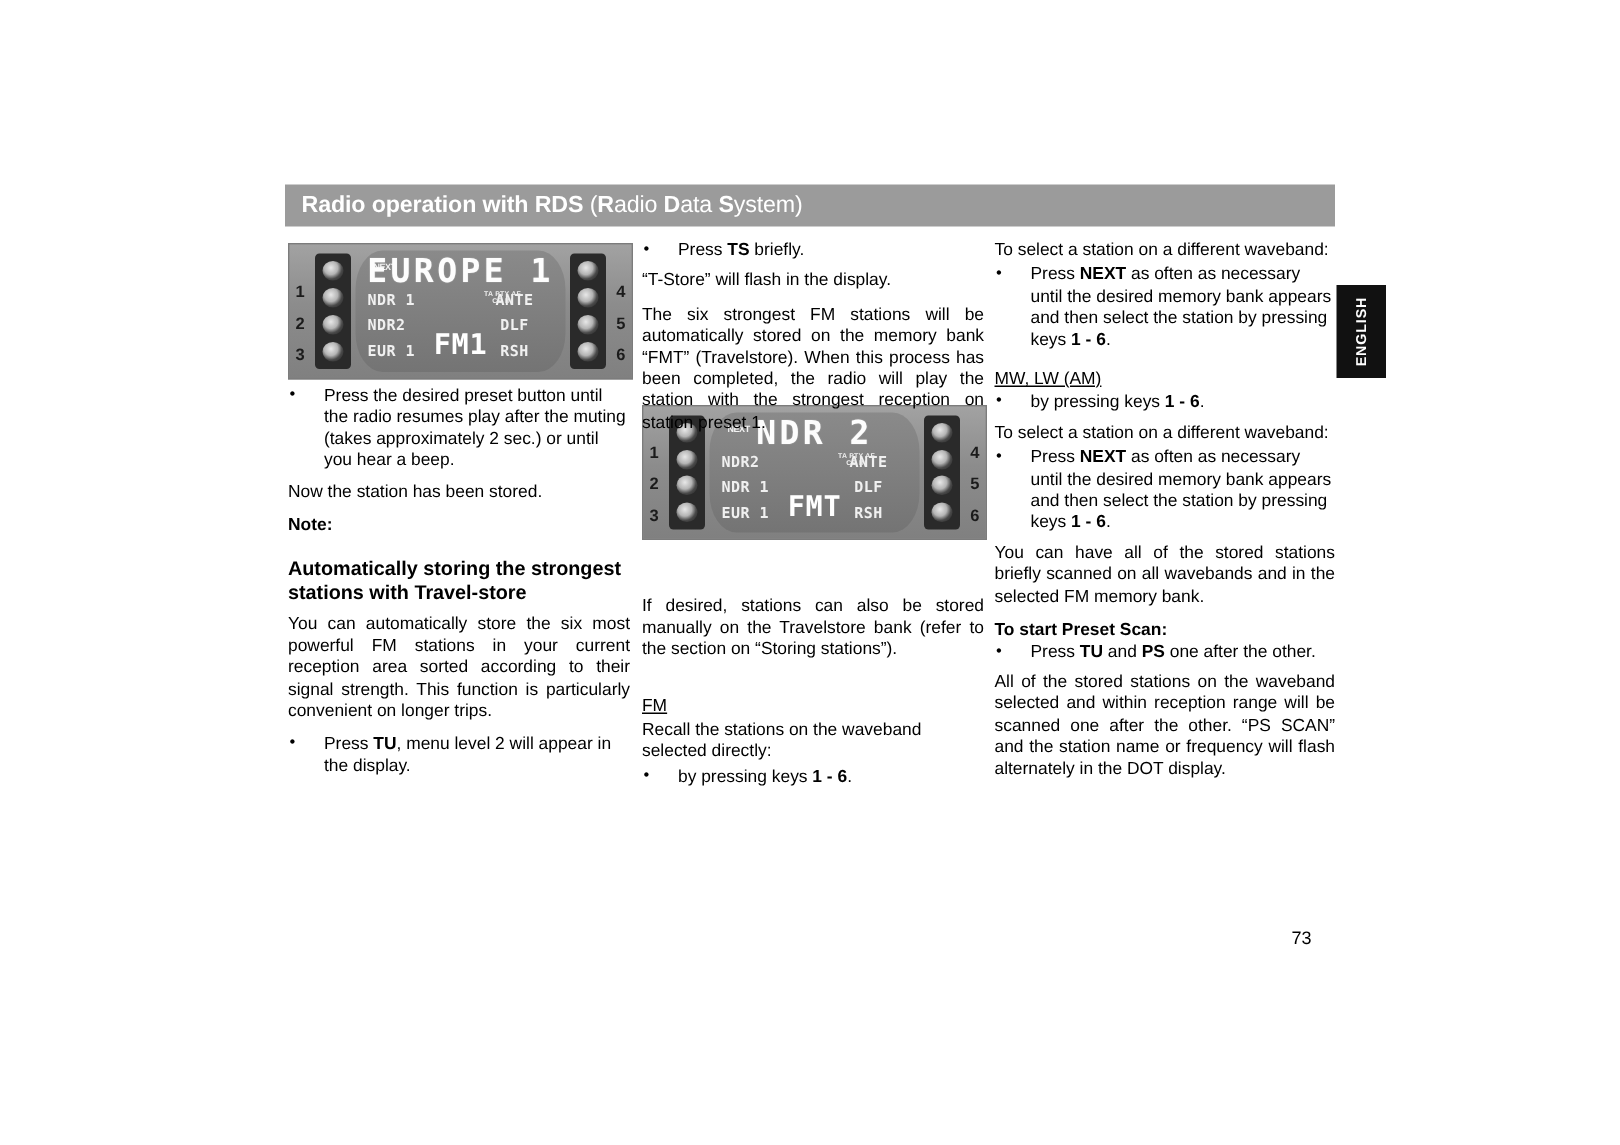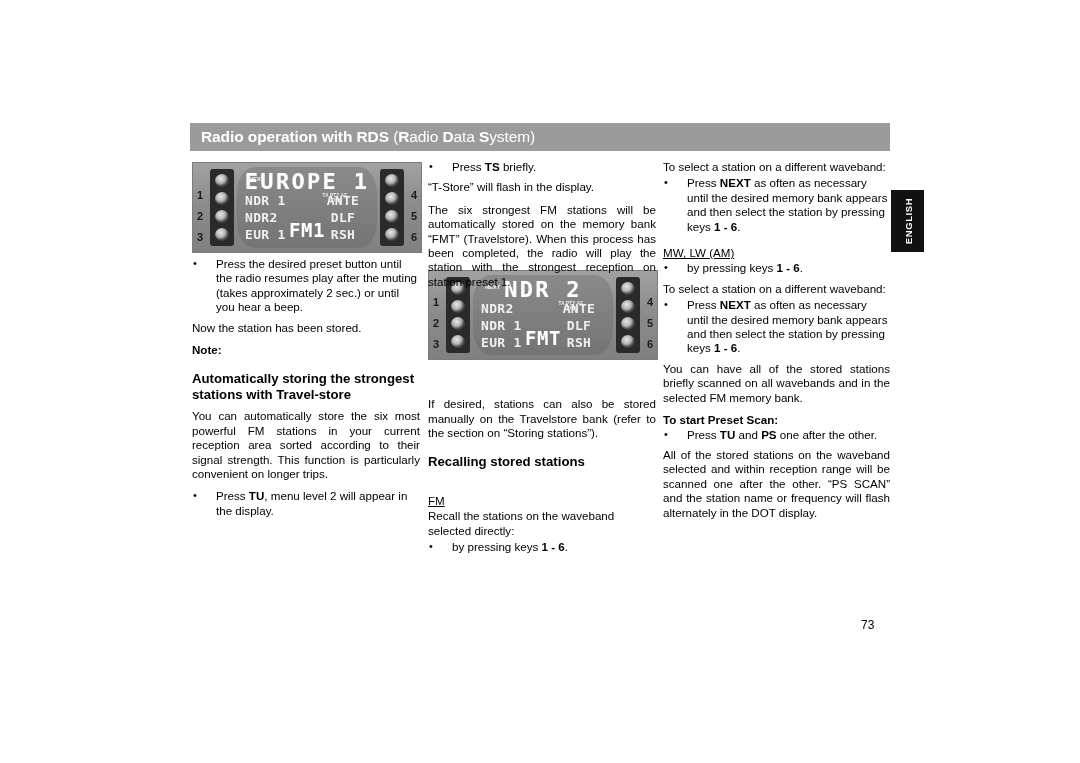--- a/index.html
+++ b/index.html
@@ -232,21 +232,21 @@
     height: 17px;
     display: flex;
     justify-content: space-between;
     align-items: center;
   }
   .lcd-row.r1 { top: 0px; }
   .lcd-row.r2 { top: 17px; }
   .lcd-row.r3 { top: 34px; }
   .bank, .func {
     color: #f0f0f0;
-    font-size: 13px;
+    font-size: 10px;
     font-weight: bold;
     font-family: "DejaVu Sans Mono", monospace;
     letter-spacing: 0.3px;
     white-space: nowrap;
   }
   .bank { width: 62px; }
   .func { width: 52px; text-align: center; }
   .mini-flags {
     position: absolute;
     left: 72px;
@@ -427,21 +427,20 @@
       </li>
     </ul>
 
     <p class="p flush">“T-Store” will flash in the display.</p>
     <p class="p">The six strongest FM stations will be automatically stored on the memory bank “FMT” (Travelstore). When this process has been completed, the radio will play the station with the strongest reception on station preset 1.</p>
 
     <div style="height:100px;"></div>
 
     <p class="p">If desired, stations can also be stored manually on the Travelstore bank (refer to the section on “Storing stations”).</p>
 
-    <h2 class="h2-gap-top">Recalling stored stations</h2>
 
     <p class="sub-underline" style="margin-top:24px;">FM</p>
     <p class="p flush tight">Recall the stations on the waveband selected directly:</p>
 
     <ul>
       <li>
         <span class="bullet">•</span>
         <span>by pressing keys </span><b>1 - 6</b><span>.</span>
       </li>
     </ul>

